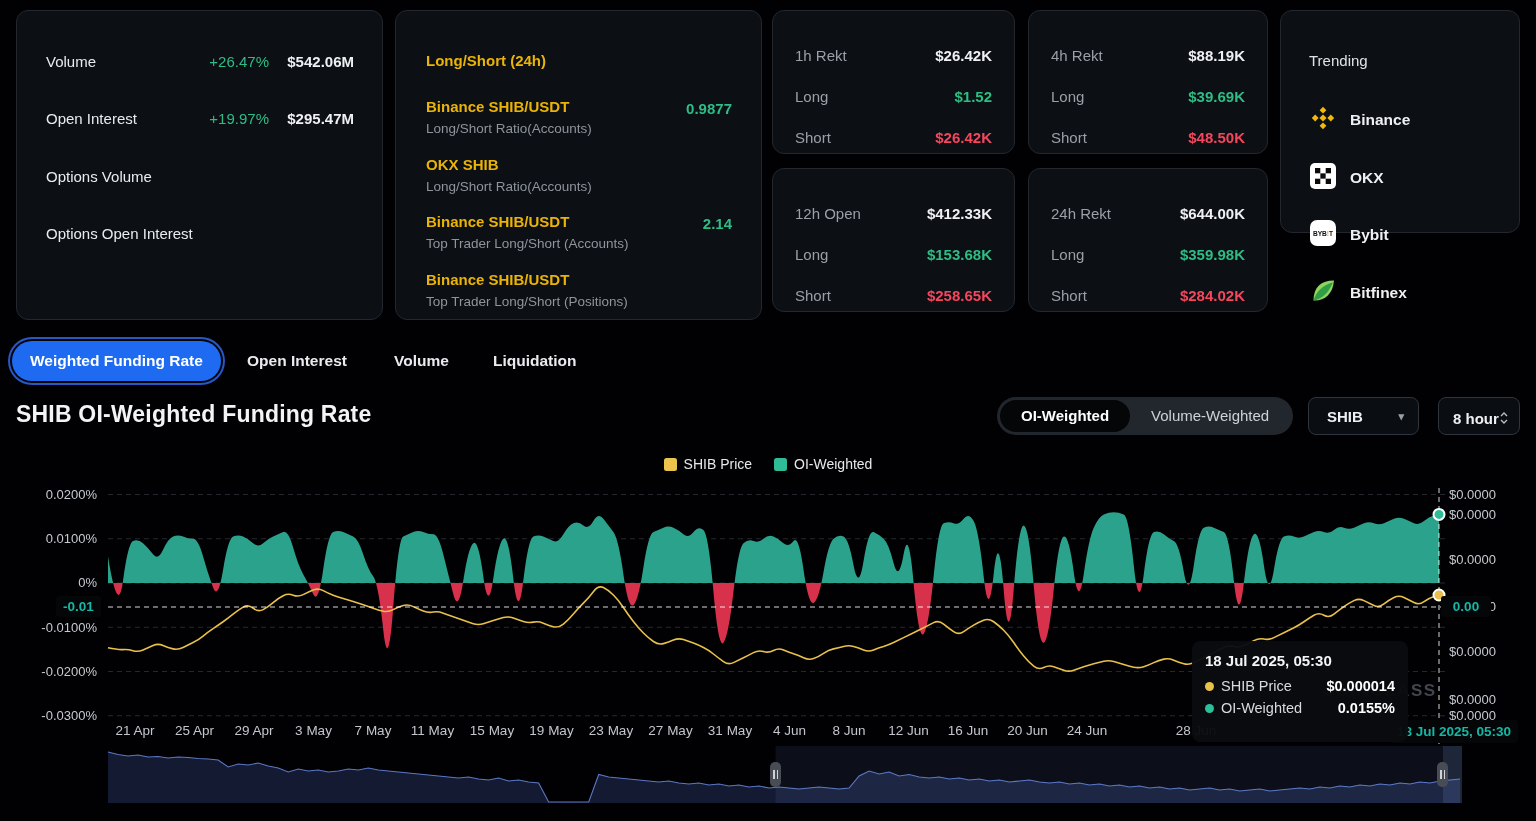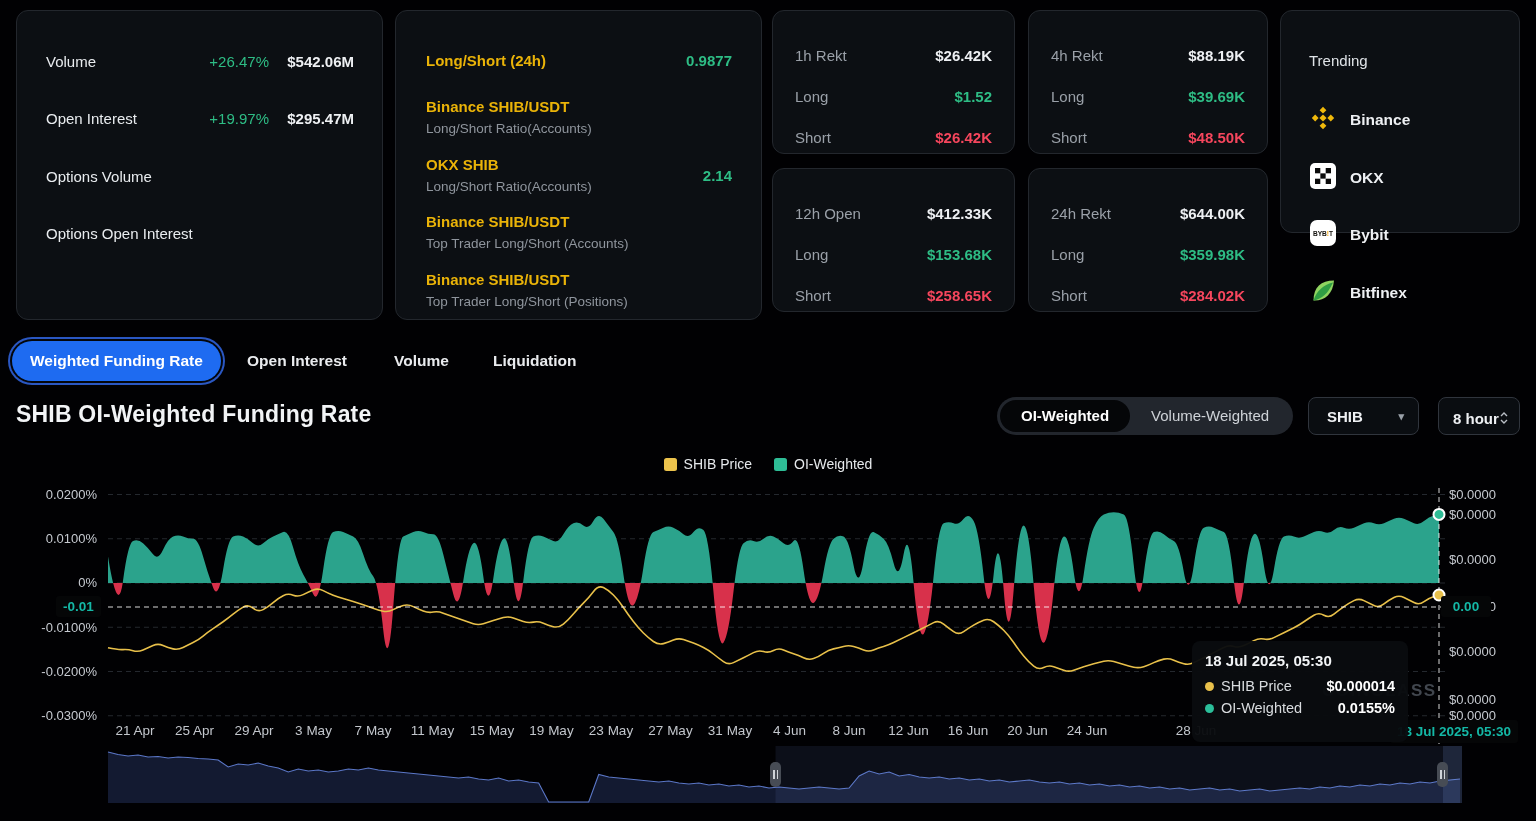--- a/index.html
+++ b/index.html
@@ -8,21 +8,21 @@
   .page { position:relative; width:1536px; height:821px; }
   .card { position:absolute; background:#0c0f13; border:1px solid #23272d; border-radius:12px; }
   .srow { position:absolute; left:29px; right:28px; height:20px; display:flex; align-items:center; }
   .lbl { font-size:15px; color:#e9ecef; }
   .glbl { font-size:15px; color:#9aa0a8; }
   .pct { position:absolute; right:85px; font-size:15px; color:#2ebd85; }
   .val { position:absolute; right:0; font-size:15px; font-weight:700; color:#eef0f3; }
   .val.green { color:#2ebd85; } .val.red { color:#f6465d; }
   .ptitle { position:absolute; left:30px; font-size:15px; font-weight:600; color:#eab308; }
   .psub { position:absolute; left:30px; font-size:13.5px; color:#8f959d; }
-  .pval { position:absolute; right:29px; font-size:15px; font-weight:700; color:#2ebd85; }
+  .pval { position:absolute; right:29px; font-size:15px; font-weight:700; color:#2ebd85;margin-top:48px; }
   .trend-item { position:absolute; left:28px; display:flex; align-items:center; gap:13px; }
   .trend-name { font-size:15.5px; font-weight:700; color:#eef0f3; }
   .tab { position:absolute; top:341px; height:40px; line-height:40px; font-size:15.5px; font-weight:700; color:#e9ebee; cursor:pointer; }
   .tab-active { position:absolute; top:341px; height:40px; line-height:40px; padding:0 18px; border-radius:21px;
     background:#1e6bf1; color:#fff; font-size:15.5px; font-weight:700;
     box-shadow:0 0 0 2px #04060a, 0 0 0 4px #2a57c2; cursor:pointer; }
   .page-title { position:absolute; left:16px; top:401px; font-size:23px; font-weight:700; color:#f2f4f6; letter-spacing:.2px; }
   .toggle-wrap { position:absolute; left:997px; top:397px; height:38px; background:#22262d; border-radius:19px;
     display:flex; align-items:center; padding:3px; }
   .toggle-opt { height:32px; line-height:32px; padding:0 21px; font-size:15px; color:#ced2d7; border-radius:16px; cursor:pointer; }

